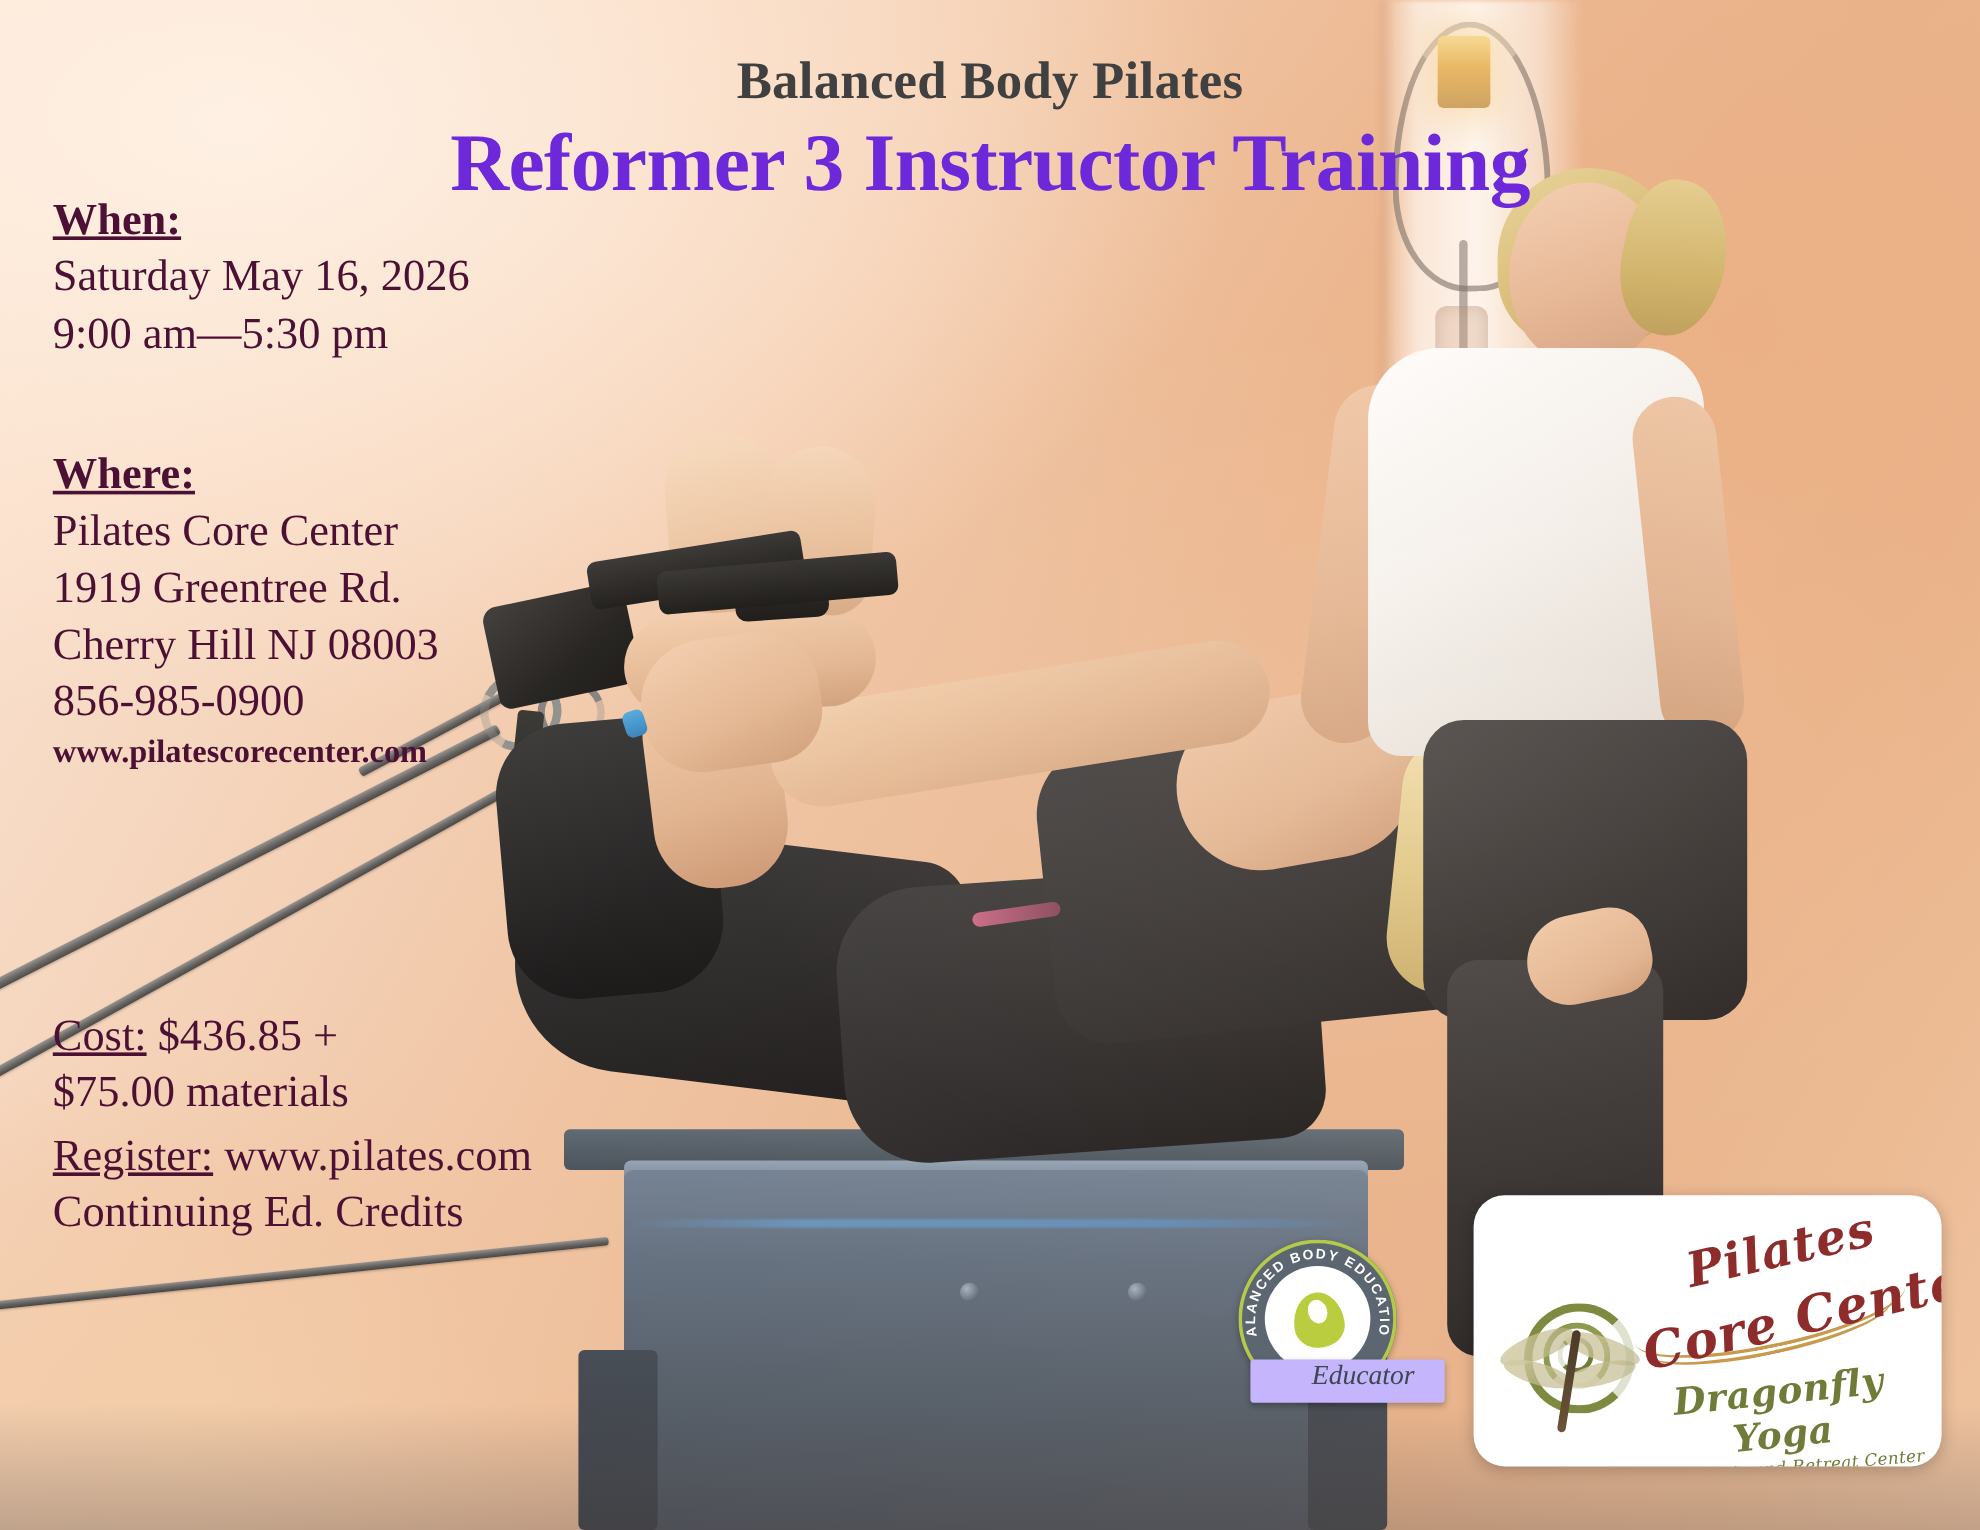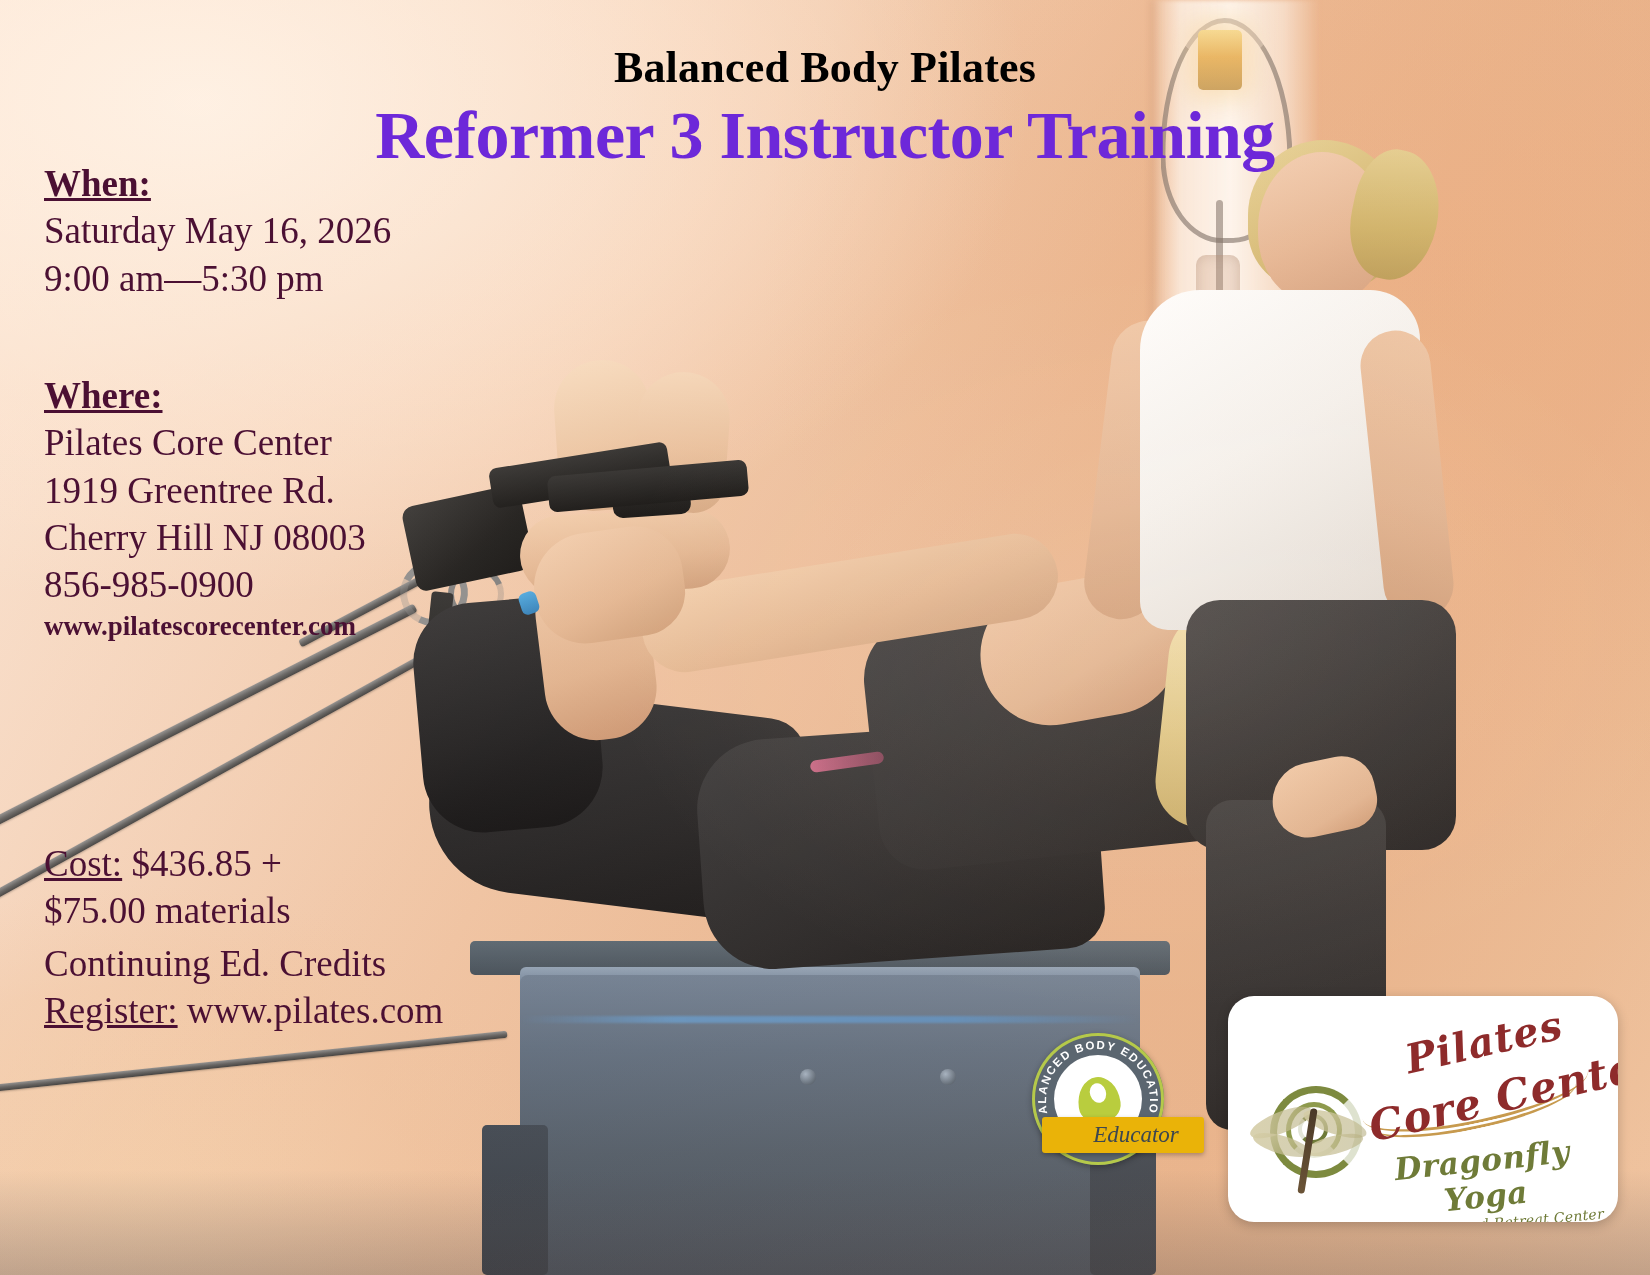--- a/index.html
+++ b/index.html
@@ -407,21 +407,21 @@
 
   .title-block {
     position: absolute;
     left: 0; top: 44px;
     width: 1650px;
     text-align: center;
   }
   .org-name {
     font-size: 44px;
     font-weight: bold;
-    color: #000000;
+    color: #404040;
     letter-spacing: 0.2px;
     line-height: 1.1;
   }
   .course-title {
     margin-top: 8px;
     font-size: 68px;
     font-weight: bold;
     color: #6d28d9;
     letter-spacing: -0.5px;
     line-height: 1.05;
@@ -511,27 +511,26 @@
   .bb-arc-text svg { width: 132px; height: 132px; display: block; }
   .bb-arc-text text {
     font-family: "Liberation Sans", sans-serif;
     font-size: 11.5px;
     font-weight: bold;
     letter-spacing: 1.6px;
     fill: #ffffff;
   }
   .bb-ribbon {
     position: absolute;
-    left: 10px; top: 84px;
+    left: 10px; top: 100px;
     width: 162px; height: 36px;
-    background: #eab308;
+    background: #c4b5fd;
     border-radius: 3px;
     box-shadow: 0 2px 5px rgba(0,0,0,0.28);
     display: flex;
-    align-items: center;
     justify-content: center;
   }
   .bb-ribbon span {
     font-family: "Liberation Serif", serif;
     font-size: 23px;
     font-style: italic;
     color: #3d4750;
     padding-left: 26px;
   }
 
@@ -752,25 +751,25 @@
 
     <div class="cost-block">
       <div class="sec-line">
         <span class="u">Cost:</span>
         <span>$436.85 +</span>
       </div>
       <div class="sec-line">$75.00 materials</div>
     </div>
 
     <div class="register-block">
-      <div class="sec-line">Continuing Ed. Credits</div>
       <div class="sec-line">
         <span class="u">Register:</span>
         <span>www.pilates.com</span>
       </div>
+      <div class="sec-line">Continuing Ed. Credits</div>
     </div>
 
   </div>
 
   <div class="bb-badge">
     <div class="bb-ring"></div>
     <div class="bb-inner"></div>
     <div class="bb-drop"></div>
     <div class="bb-drop-notch"></div>
     <div class="bb-arc-text">

